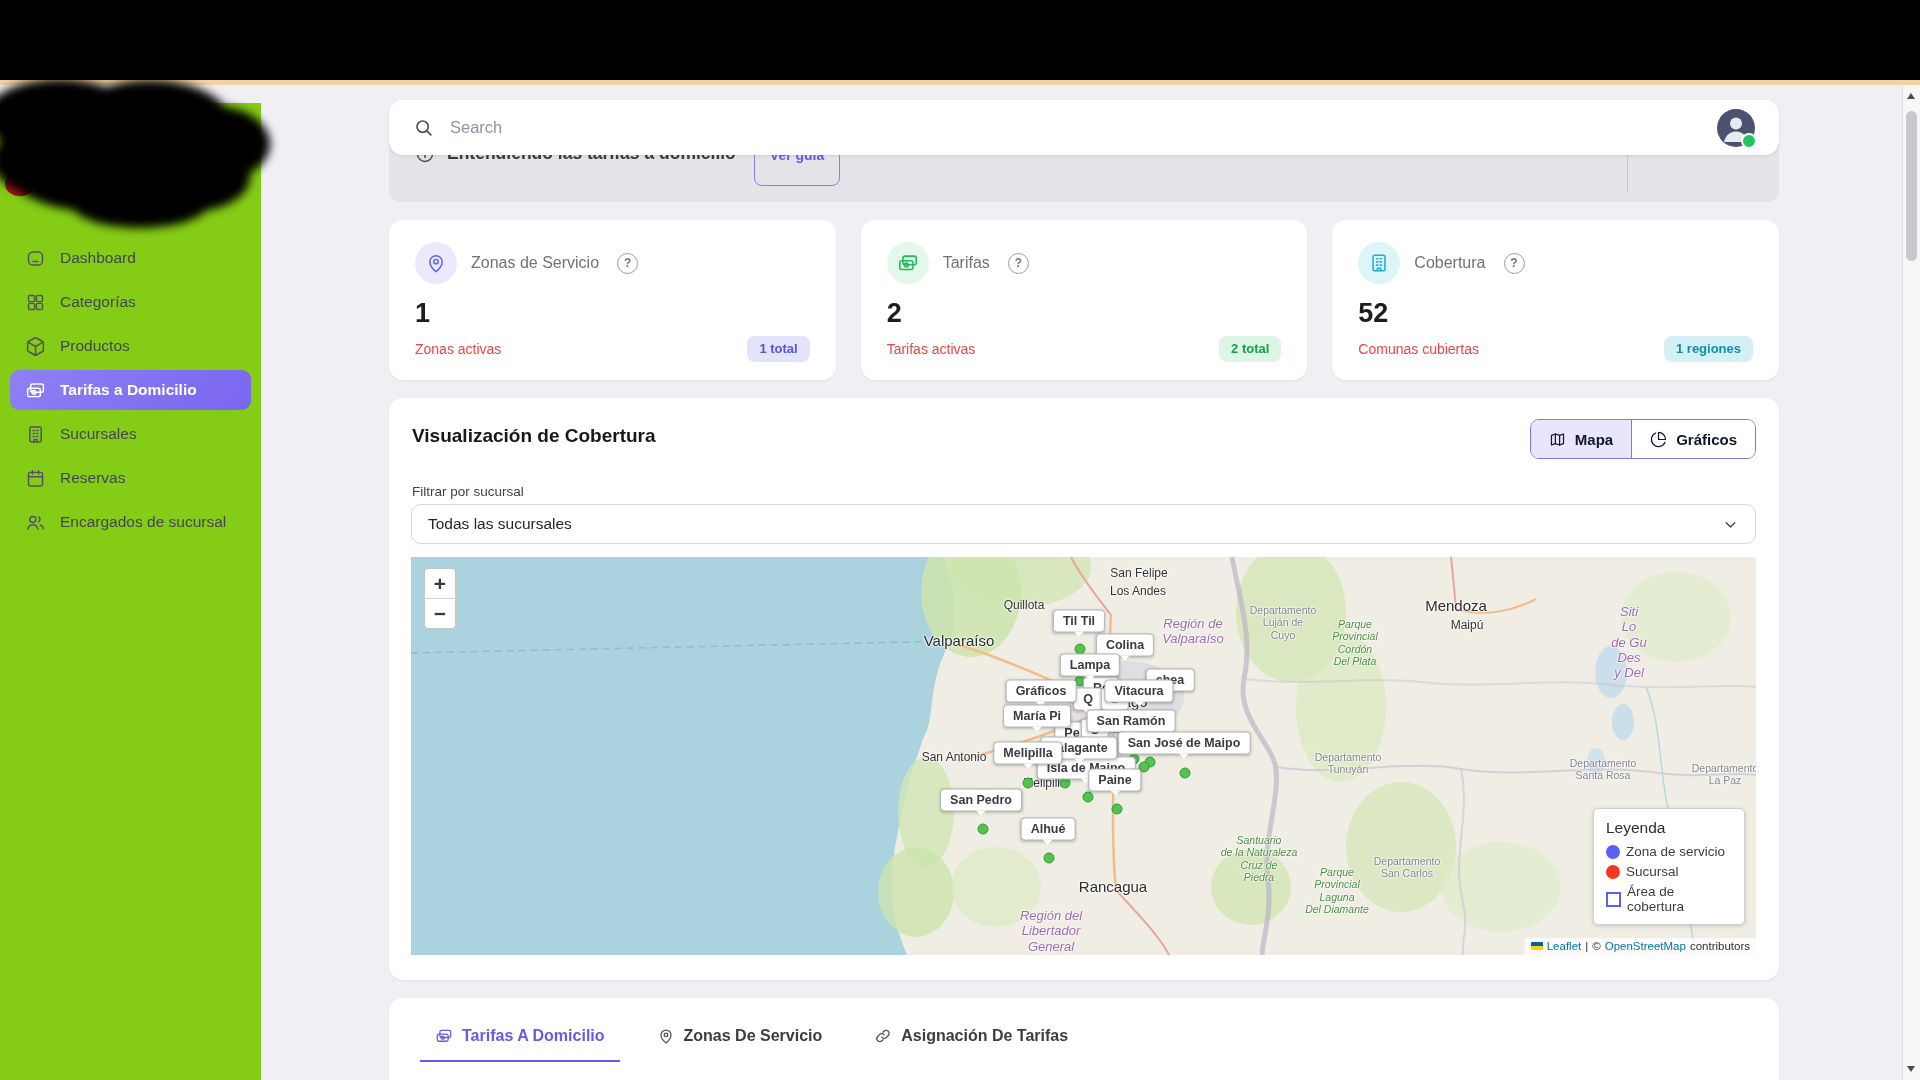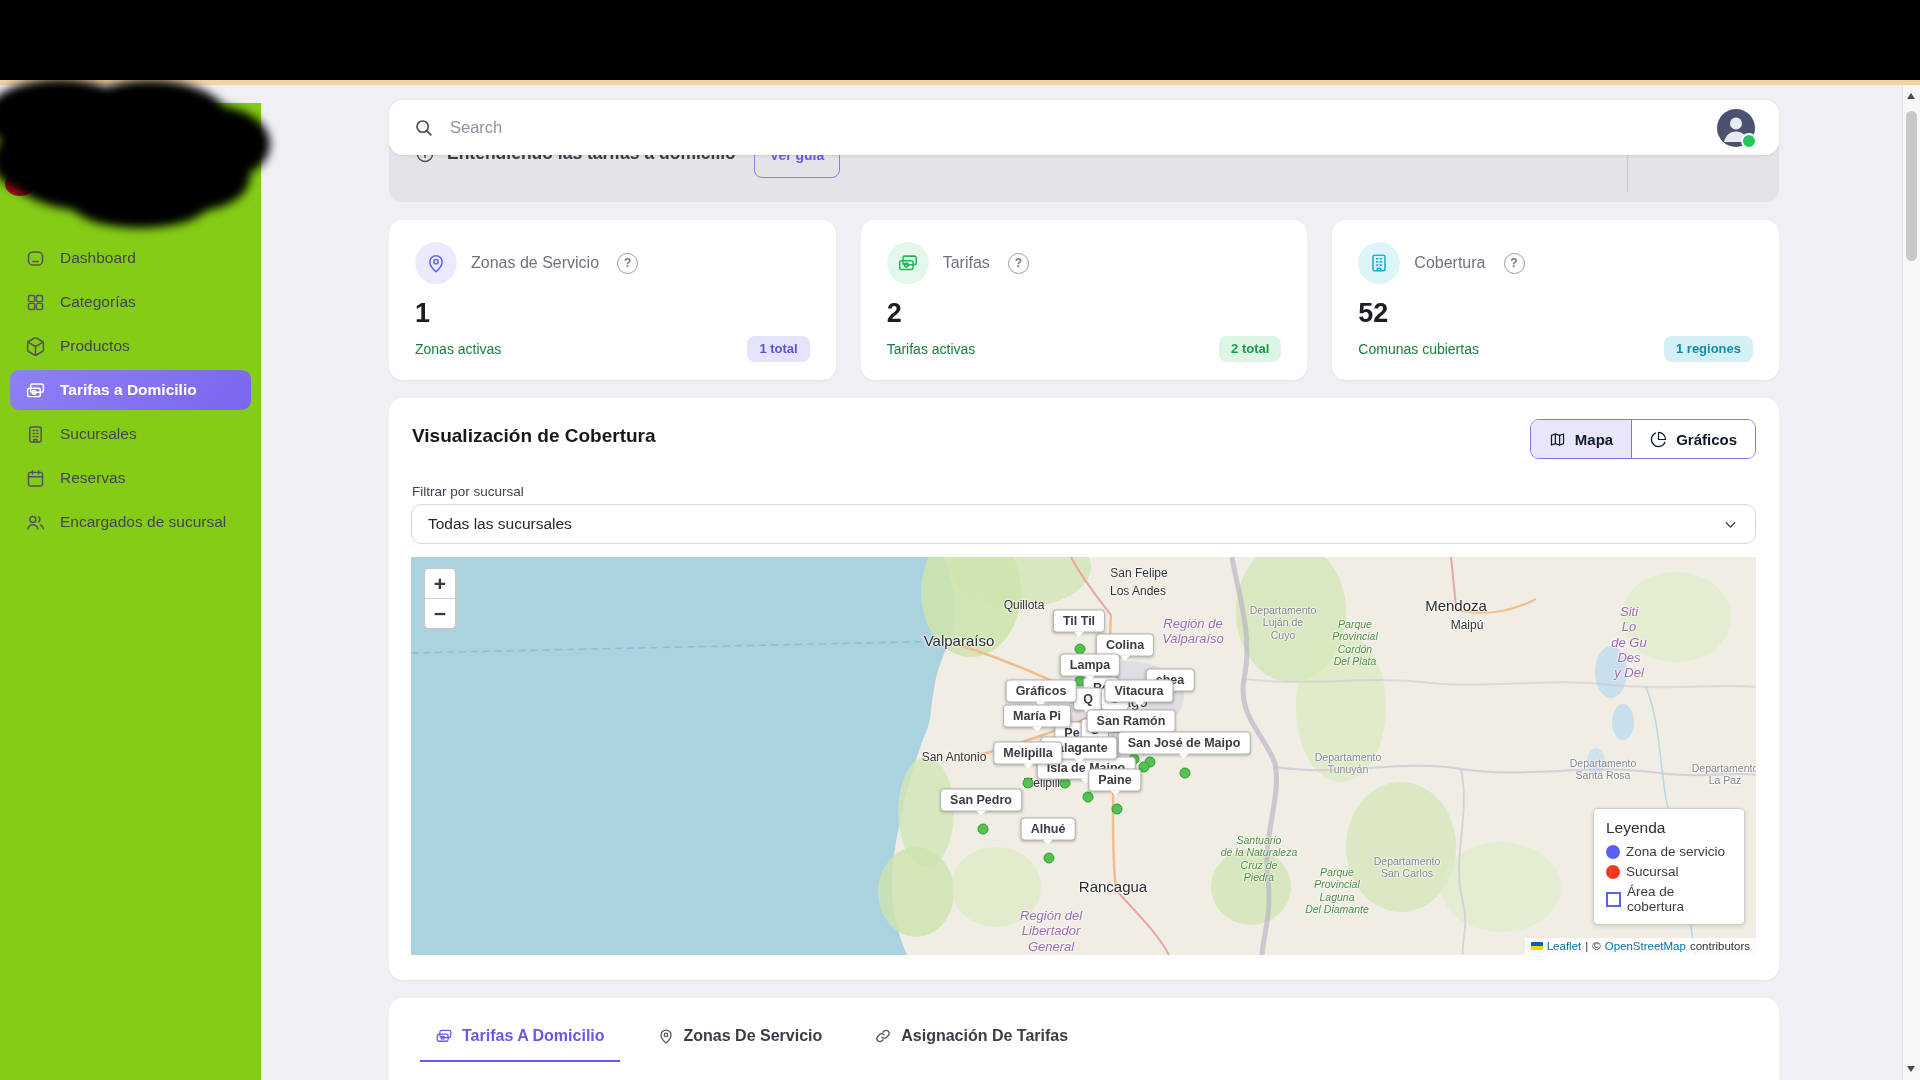--- a/index.html
+++ b/index.html
@@ -26,34 +26,34 @@
   .search-input::placeholder{color:#8d93a0;}
   .avatar{width:38px;height:38px;border-radius:50%;background:#4a5270;position:relative;flex:none;cursor:pointer;}
   .avatar svg{position:absolute;inset:0;}
   .status-dot{position:absolute;right:-2px;bottom:-2px;width:12px;height:12px;border-radius:50%;background:#22c55e;border:2px solid #fff;}
   
   .banner{position:absolute;left:389px;top:128px;width:1390px;height:74px;background:#e3e3e8;border-radius:12px;z-index:2;
           box-sizing:border-box;display:flex;align-items:flex-start;padding:13px 26px 0;color:#3a3a42;}
   .banner .ic{color:#4b4b55;margin-top:3px;}
   .banner-title{font-size:17.5px;font-weight:700;margin-left:12px;margin-top:2px;}
   .ghost-btn{margin-left:18px;border:1px solid #8b7ef0;color:#6a58e8;background:transparent;border-radius:8px;
-             padding:5px 15px 14px;font-size:14px;font-weight:600;font-family:"Liberation Sans",sans-serif;cursor:pointer;}
+             padding:5px 15px 22px;font-size:14px;font-weight:600;font-family:"Liberation Sans",sans-serif;cursor:pointer;}
   .banner-divider{position:absolute;left:1238px;top:24px;bottom:10px;width:1px;background:#c7c7d0;}
   
   .stats{position:absolute;left:389px;top:220px;width:1390px;display:flex;gap:25px;z-index:2;}
   .stat-card{flex:1;height:160px;background:#fff;border-radius:14px;box-shadow:0 1px 2px rgba(25,25,50,.07);
              padding:22px 26px;box-sizing:border-box;position:relative;}
   .stat-head{display:flex;align-items:center;gap:14px;}
   .stat-ic{width:42px;height:42px;border-radius:50%;display:flex;align-items:center;justify-content:center;flex:none;}
   .stat-title{font-size:16px;color:#6e7280;}
   .help{width:19px;height:19px;border:1.4px solid #9a9aa4;color:#75757f;border-radius:50%;font-size:12px;font-weight:700;
         display:flex;align-items:center;justify-content:center;margin-left:4px;cursor:pointer;flex:none;}
   .stat-value{font-size:27px;font-weight:700;color:#1c1c22;margin-top:14px;}
   .stat-foot{position:absolute;left:26px;right:26px;bottom:18px;display:flex;justify-content:space-between;align-items:center;}
-  .stat-label{font-size:14px;color:#15803d;}
+  .stat-label{font-size:14px;color:#ef4444;}
   .stat-badge{font-size:13px;font-weight:600;padding:5px 12px 6px;border-radius:8px;}
   
   .map-card{position:absolute;left:389px;top:398px;width:1390px;height:582px;background:#fff;border-radius:14px;
             box-shadow:0 1px 2px rgba(25,25,50,.07);z-index:2;}
   .mc-title{position:absolute;left:23px;top:27px;font-size:19px;font-weight:700;color:#17171d;}
   .seg{position:absolute;right:23px;top:21px;height:38px;display:flex;border:1px solid #8273ef;border-radius:9px;overflow:hidden;background:#fff;}
   .seg-btn{display:flex;align-items:center;gap:9px;padding:0 18px;font-size:15px;font-weight:600;color:#0f172a;background:#fff;
            border:none;cursor:pointer;font-family:"Liberation Sans",sans-serif;justify-content:flex-end;}
   .seg-btn.active{background:#e9e6fc;}
   .seg-btn + .seg-btn{border-left:1px solid #8273ef;}

